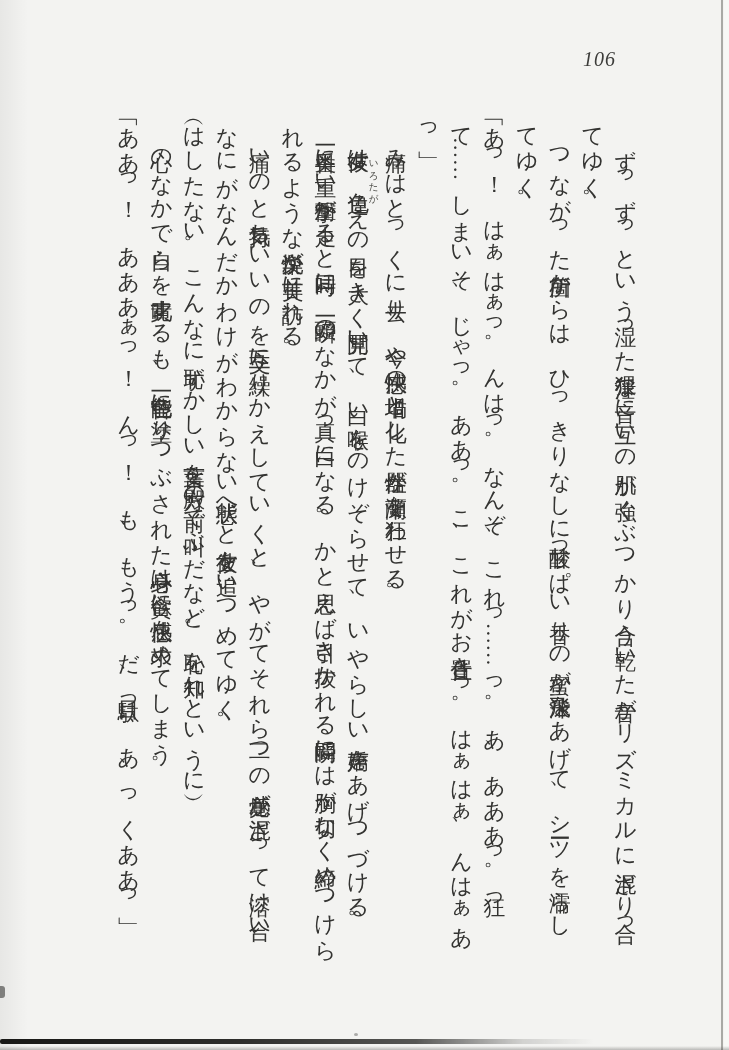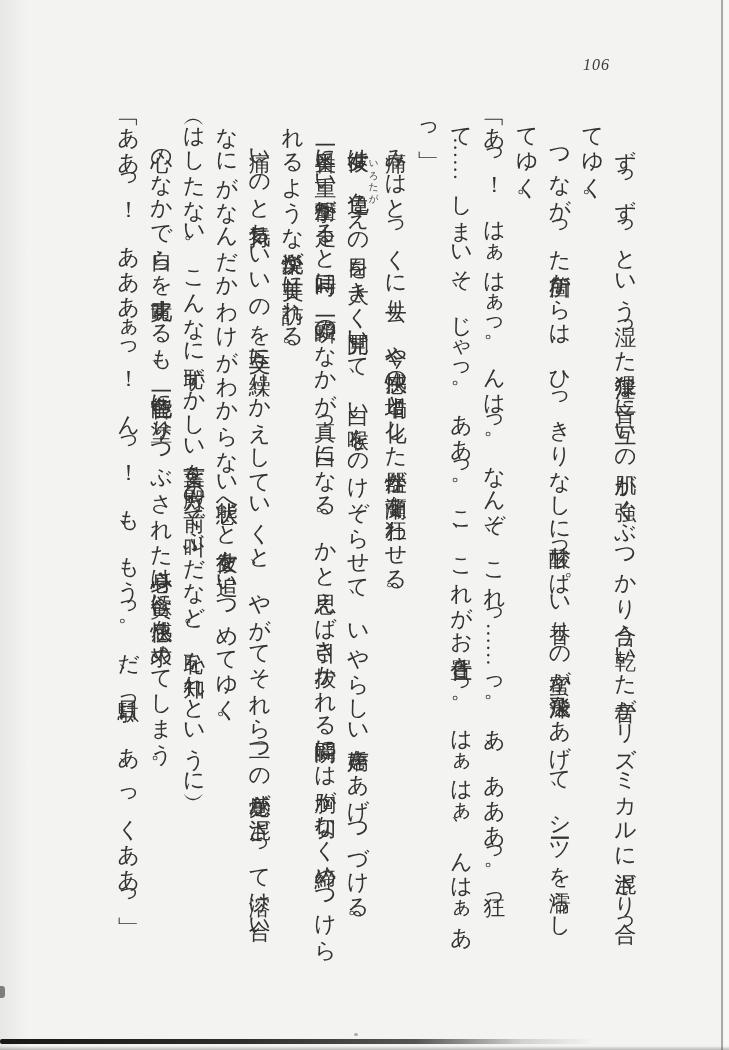--- a/index.html
+++ b/index.html
@@ -9,22 +9,22 @@
     background:#f3f3f1;
     overflow:hidden;
     font-family:"Liberation Serif","DejaVu Serif",serif;
   }
   
   .page::before{
     content:""; position:absolute; inset:0; pointer-events:none;
     background:linear-gradient(to right, rgba(0,0,0,0.05), rgba(0,0,0,0) 28px);
   }
   .page-number{
-    position:absolute; left:583px; top:56px;
-    font-size:16px; font-style:italic; color:#3c3c3a;
+    position:absolute; left:583px; top:48px;
+    font-size:20px; font-style:italic; color:#3c3c3a;
     letter-spacing:1px;
   }
   .text-block{
     position:absolute; top:112px; right:88px;
     width:560px; height:838px;
     writing-mode:vertical-rl;
     text-orientation:mixed;
     font-size:21.8px;
     line-height:32.8px;
     color:#333331;

